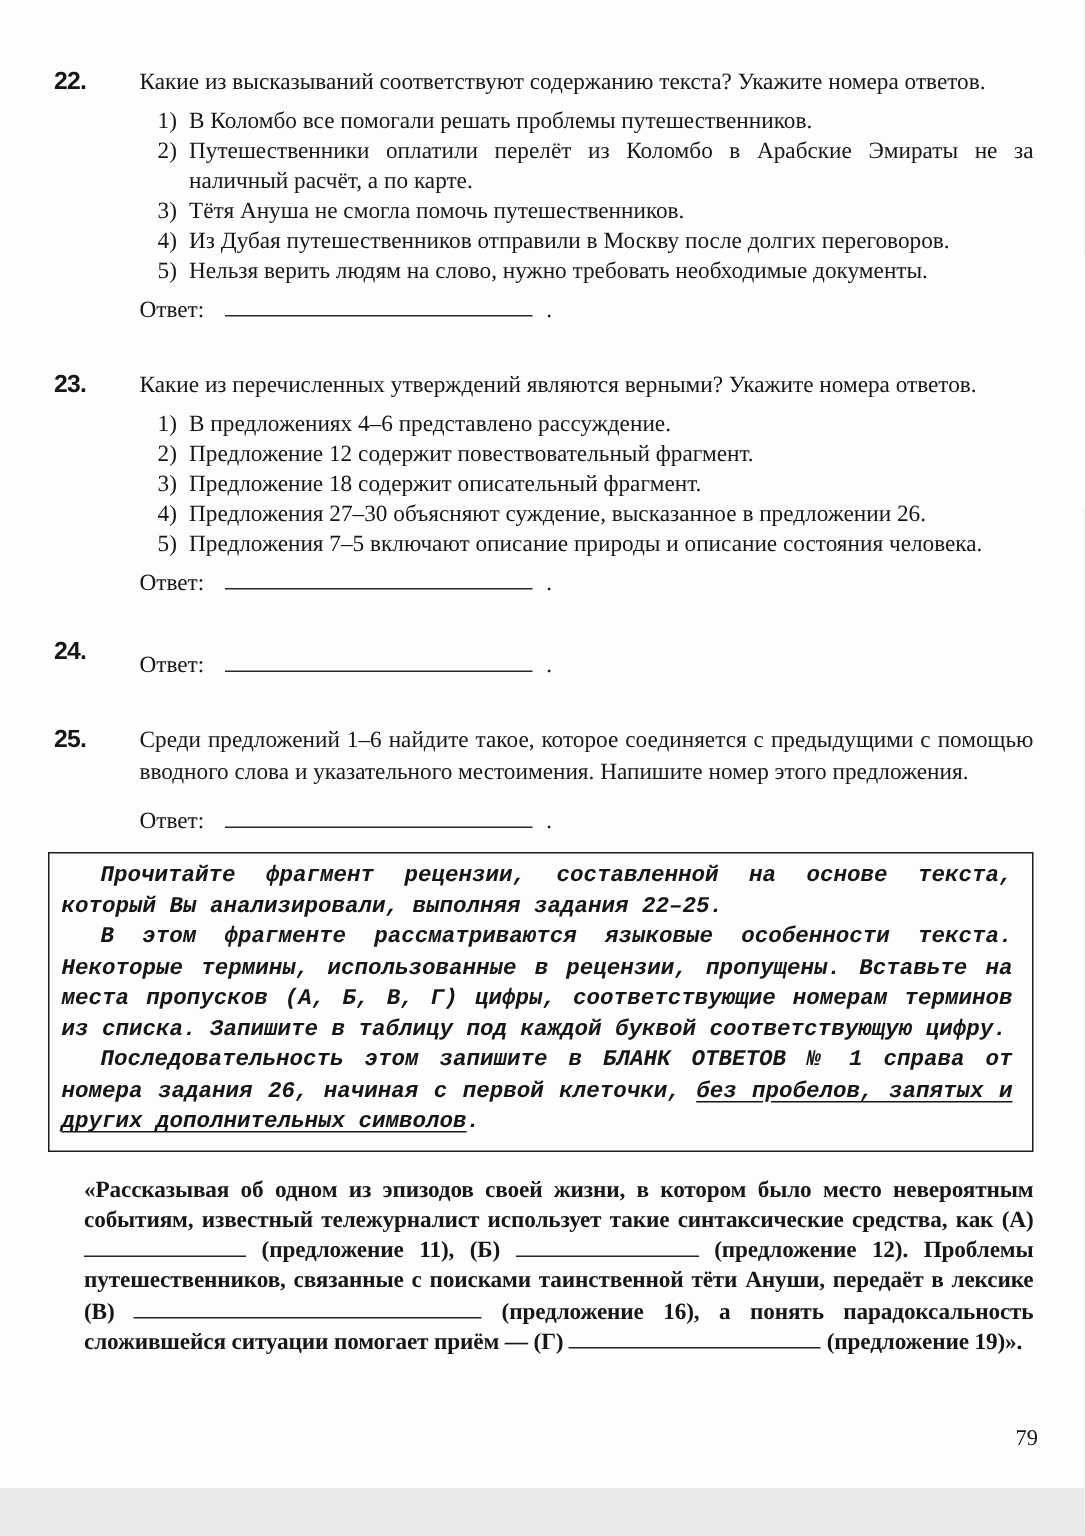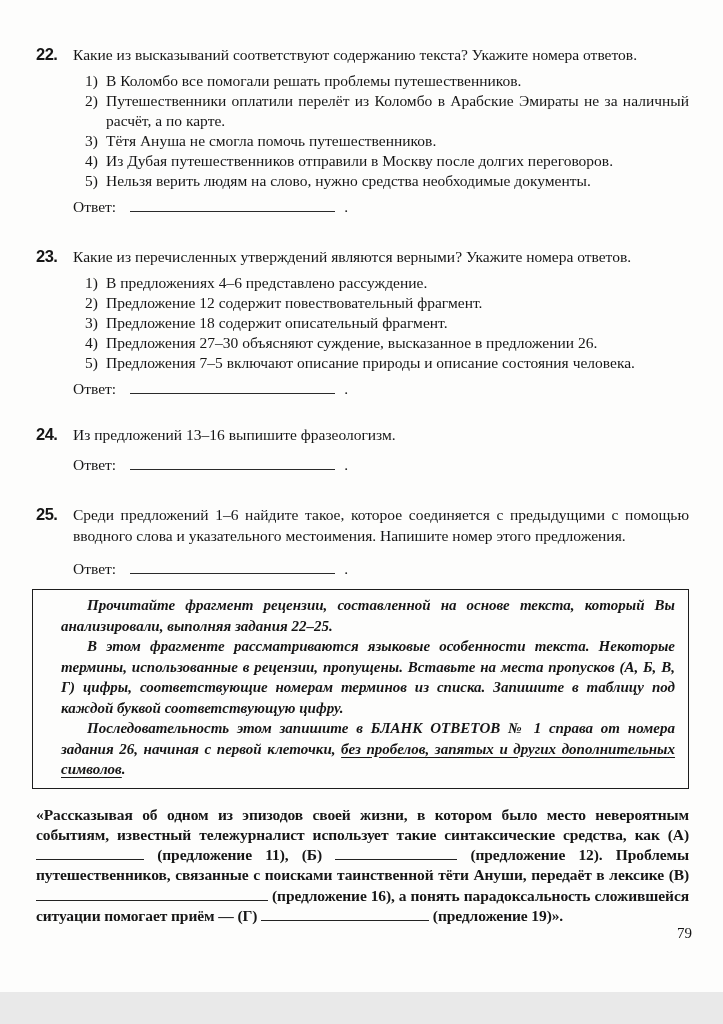--- a/index.html
+++ b/index.html
@@ -16,63 +16,63 @@
     overflow:hidden;
   }
   .question { display:flex; }
   .qnum {
     flex:none; width:37px;
     font-family:"Liberation Sans", sans-serif;
     font-weight:bold; font-size:16.5px;
     letter-spacing:-0.5px;
     line-height:20px;
   }
-  .qbody { flex:1; min-width:0; }
+  .qbody { flex:1; min-width:0;margin-left:20px; }
   .qtext { line-height:21px; text-align:justify; }
   .options { margin-top:6px; }
   .option { display:flex; line-height:20px; padding-left:12px; }
   .optnum { flex:none; width:21px; }
   .opttext { flex:1; text-align:justify; }
   .answer { margin-top:5px; line-height:22px; white-space:nowrap; }
   .answer-line {
     display:inline-block; width:205px; height:14px;
     border-bottom:1.4px solid #2a2a2a;
     margin-left:14px; margin-right:9px;
   }
   #q23 { margin-top:28px; }
   #q24 { margin-top:24px; }
   #q24 .answer { margin-top:9px; }
   #q25 { margin-top:28px;justify-content:flex-end; }
   #q25 .answer { margin-top:12px; }
   .instruction-box {
     margin-top:9px; margin-left:-4px;
     border:1.6px solid #1d1d1d;
-    padding:5px 13px 8px 28px;
-    font-family:Liberation Serif, serif;
+    padding:5px 13px 8px 8px;
+    font-family:Liberation Mono, monospace;
     font-weight:bold; font-style:italic;
     font-size:15px; line-height:20.5px;
     text-align:justify;
   }
   .instruction-box p { margin:0; text-indent:26px; }
   .u-note { text-decoration:underline; text-underline-offset:2.5px; }
   #q26 { margin-top:16px; }
   .q26-text {
     font-weight:bold; line-height:20.3px; text-align:justify;
     letter-spacing:-0.1px;
   }
   .blank {
     display:inline-block; height:13px;
     border-bottom:1.5px solid #222;
   }
   .blank-a { width:108px; }
   .blank-b { width:122px; }
   .blank-v { width:232px; }
   .blank-g { width:168px; }
   .page-number {
-    position:absolute; right:31px; top:924px;
+    position:absolute; right:31px; top:950px;
     font-size:15px; line-height:18px;
   }
 </style>
 </head>
 <body>
 
 <div class="page">
 
   <div class="question" id="q22">
     <div class="qnum">22.</div>
@@ -90,21 +90,21 @@
         <div class="option">
           <span class="optnum">3)</span>
           <span class="opttext">Тётя Ануша не смогла помочь путешественников.</span>
         </div>
         <div class="option">
           <span class="optnum">4)</span>
           <span class="opttext">Из Дубая путешественников отправили в Москву после долгих переговоров.</span>
         </div>
         <div class="option">
           <span class="optnum">5)</span>
-          <span class="opttext">Нельзя верить людям на слово, нужно средства необходимые документы.</span>
+          <span class="opttext">Нельзя верить людям на слово, нужно требовать необходимые документы.</span>
         </div>
       </div>
       <div class="answer">
         <span>Ответ:</span><span class="answer-line"></span><span>.</span>
       </div>
     </div>
   </div>
 
   <div class="question" id="q23">
     <div class="qnum">23.</div>
@@ -134,21 +134,20 @@
       </div>
       <div class="answer">
         <span>Ответ:</span><span class="answer-line"></span><span>.</span>
       </div>
     </div>
   </div>
 
   <div class="question" id="q24">
     <div class="qnum">24.</div>
     <div class="qbody">
-      <div class="qtext">Из предложений 13–16 выпишите фразеологизм.</div>
       <div class="answer">
         <span>Ответ:</span><span class="answer-line"></span><span>.</span>
       </div>
     </div>
   </div>
 
   <div class="question" id="q25">
     <div class="qnum">25.</div>
     <div class="qbody">
       <div class="qtext">Среди предложений 1–6 найдите такое, которое соединяется с предыдущими с помощью вводного слова и указательного местоимения. Напишите номер этого предложения.</div>

